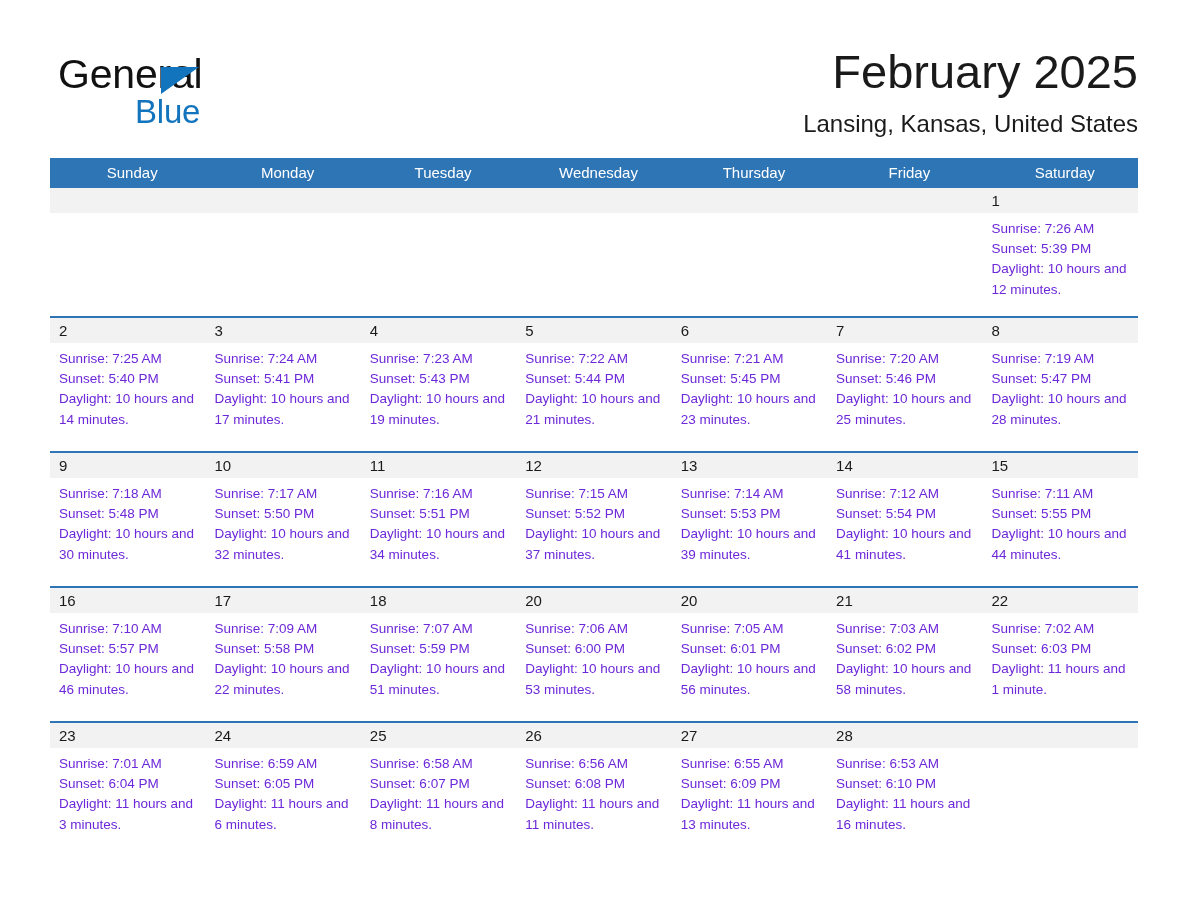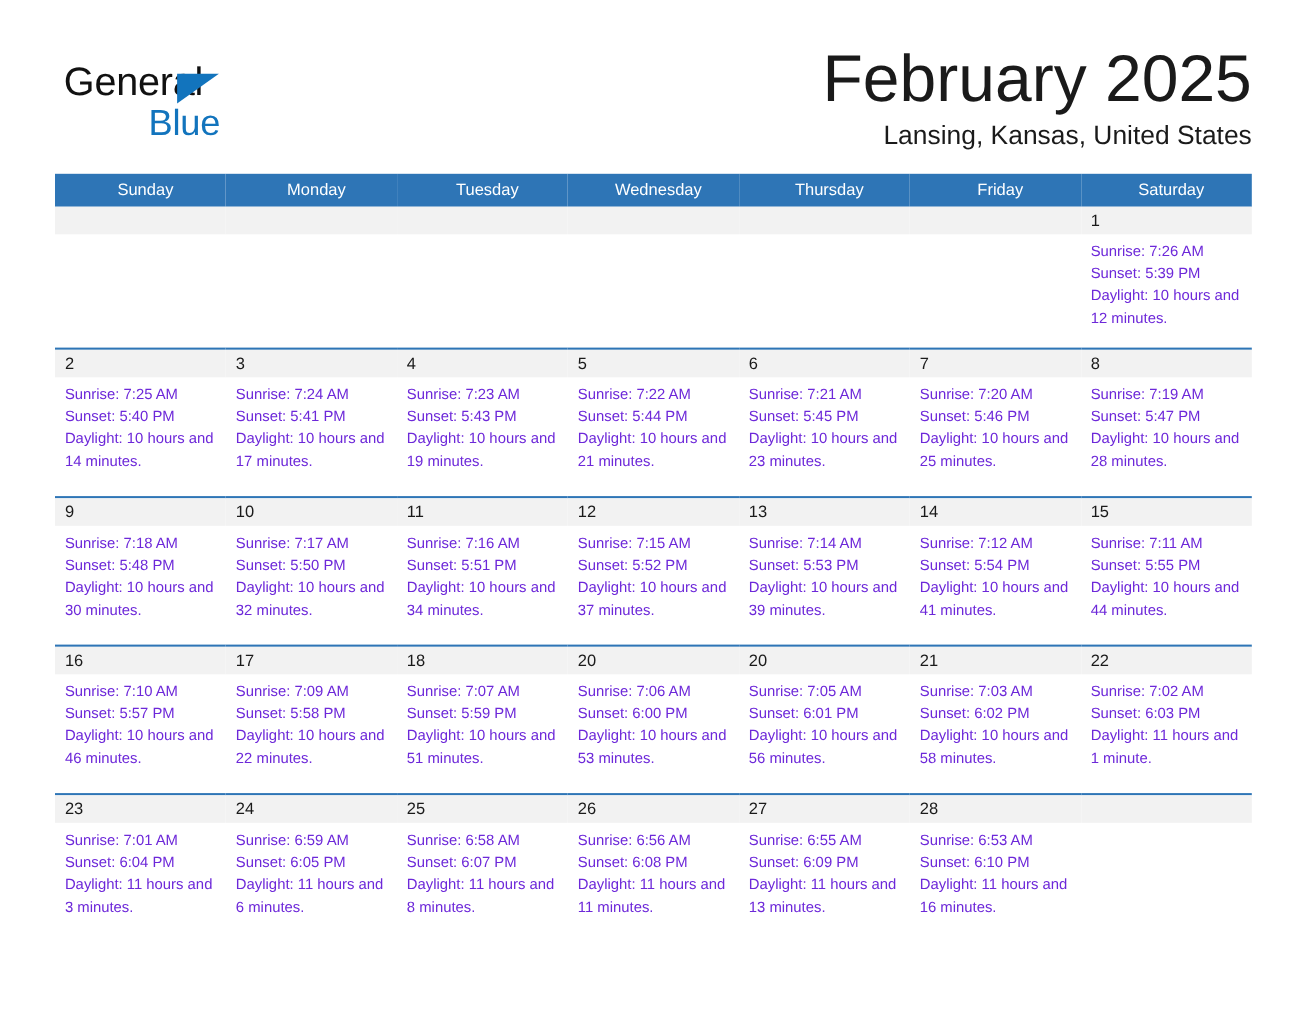--- a/index.html
+++ b/index.html
@@ -33,21 +33,21 @@
     position: absolute;
     left: 8px;
     top: 10px;
     width: 200px;
     height: 86px;
   }
   .logo-general {
     position: absolute;
     left: 0;
     top: 0;
-    font-size: 36px;
+    font-size: 41px;
     letter-spacing: -0.2px;
     color: #111111;
     line-height: 40px;
     font-family: "Liberation Sans", sans-serif;
   }
   .logo-triangle {
     position: absolute;
     left: 103px;
     top: 13px;
     width: 0;
@@ -66,21 +66,21 @@
     font-family: "Liberation Sans", sans-serif;
   }
   .title-block {
     position: absolute;
     right: 0;
     top: 0;
     text-align: right;
     width: 700px;
   }
   .cal-title {
-    font-size: 60px;
+    font-size: 47px;
     line-height: 56px;
     color: #1a1a1a;
     font-weight: normal;
     margin: 0;
   }
   .cal-subtitle {
     font-size: 24px;
     line-height: 32px;
     color: #1a1a1a;
     margin: 8px 0 0 0;

